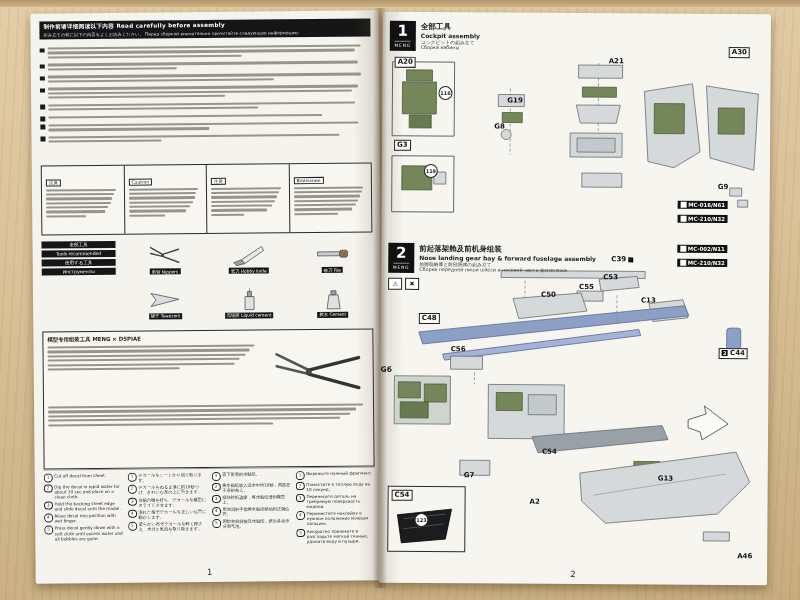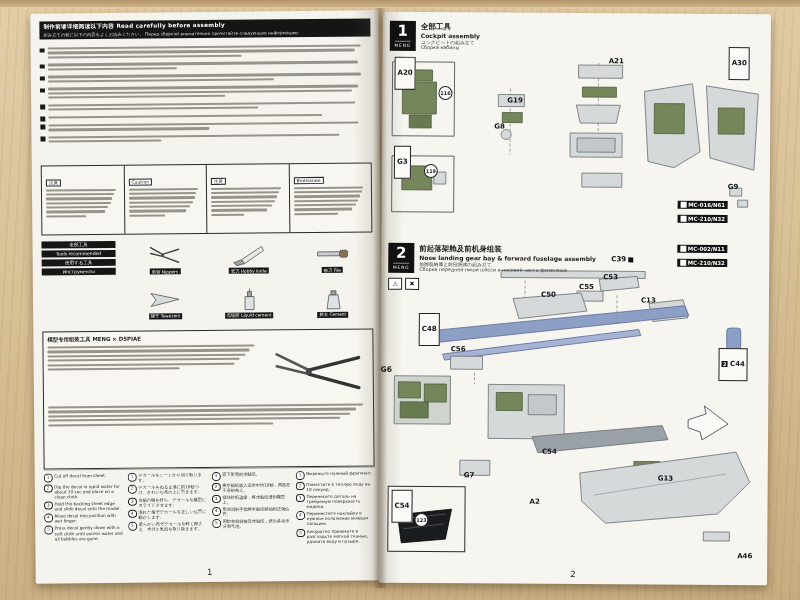--- a/index.html
+++ b/index.html
@@ -61,21 +61,21 @@
   .stepbrand{font-size:4.2px;letter-spacing:1px;border-top:.6px solid #888;margin-top:1.5px;padding-top:.8px;}
   .titles{padding-top:1px;max-width:238px;}
   .t-cn{font-size:7.5px;font-weight:bold;}
   .t-en{font-size:6px;font-weight:bold;}
   .t-jp{font-size:4.8px;color:#333;}
   .t-ru{font-size:4.8px;color:#333;}
   .diagram{position:absolute;z-index:2;}
   #d1{left:4px;top:42px;}
   #d2{left:4px;top:256px;}
   .plabel{position:absolute;font-size:7px;font-weight:bold;color:#101216;z-index:6;line-height:1;white-space:nowrap;}
-  .plabel.boxed{border:1px solid #222;background:#fbfaf6;padding:12px 2px;}
+  .plabel.boxed{border:1px solid #222;background:#fbfaf6;padding:1px 2px;}
   .plabel.big{font-size:7.5px;}
   .sqm{display:inline-block;width:5px;height:5px;background:#111;margin-left:2px;vertical-align:middle;}
   .qty{display:inline-block;background:#111;color:#fff;font-size:5px;padding:.5px 1.5px;margin-right:2px;vertical-align:middle;}
   .ccall{position:absolute;width:12px;height:12px;border:1px solid #222;border-radius:50%;background:#fff;
     font-size:5px;font-weight:bold;display:flex;align-items:center;justify-content:center;z-index:6;}
   .ptag{position:absolute;display:flex;align-items:center;gap:2px;background:#111;color:#fff;
     font-size:5.4px;font-weight:bold;padding:1px 3px;z-index:6;white-space:nowrap;}
   .chip{width:5.5px;height:5.5px;background:#fff;flex:none;}
   .notes{position:absolute;left:7px;top:266px;display:flex;gap:3px;z-index:6;}
   .note{width:12px;height:10px;border:1px solid #222;background:#fff;font-size:6px;line-height:10px;text-align:center;}
@@ -389,22 +389,22 @@
         <rect x="344" y="132" width="12" height="8"></rect>
         <rect x="352" y="144" width="10" height="7"></rect>
       </g>
     </svg>
 
     <span class="plabel boxed" style="left:12px;top:45px">A20</span>
     <span class="plabel" style="left:226px;top:45px">A21</span>
     <span class="plabel boxed" style="left:346px;top:33px">A30</span>
     <span class="plabel" style="left:125px;top:85px">G19</span>
     <span class="plabel" style="left:112px;top:111px">G8</span>
-    <span class="plabel boxed" style="left:12px;top:134px">G3</span>
-    <span class="plabel" style="left:346px;top:170px">G9</span>
+    <span class="plabel boxed" style="left:12px;top:128px">G3</span>
+    <span class="plabel" style="left:336px;top:170px">G9</span>
     <span class="ccall" style="left:56px;top:74px">116</span>
     <span class="ccall" style="left:42px;top:152px">119</span>
     <span class="ptag" style="left:296px;top:187px">
         <span class="chip"></span>
         <span>MC-016/N61</span>
       </span>
     <span class="ptag" style="left:296px;top:201px">
         <span class="chip"></span>
         <span>MC-210/N32</span>
       </span>

